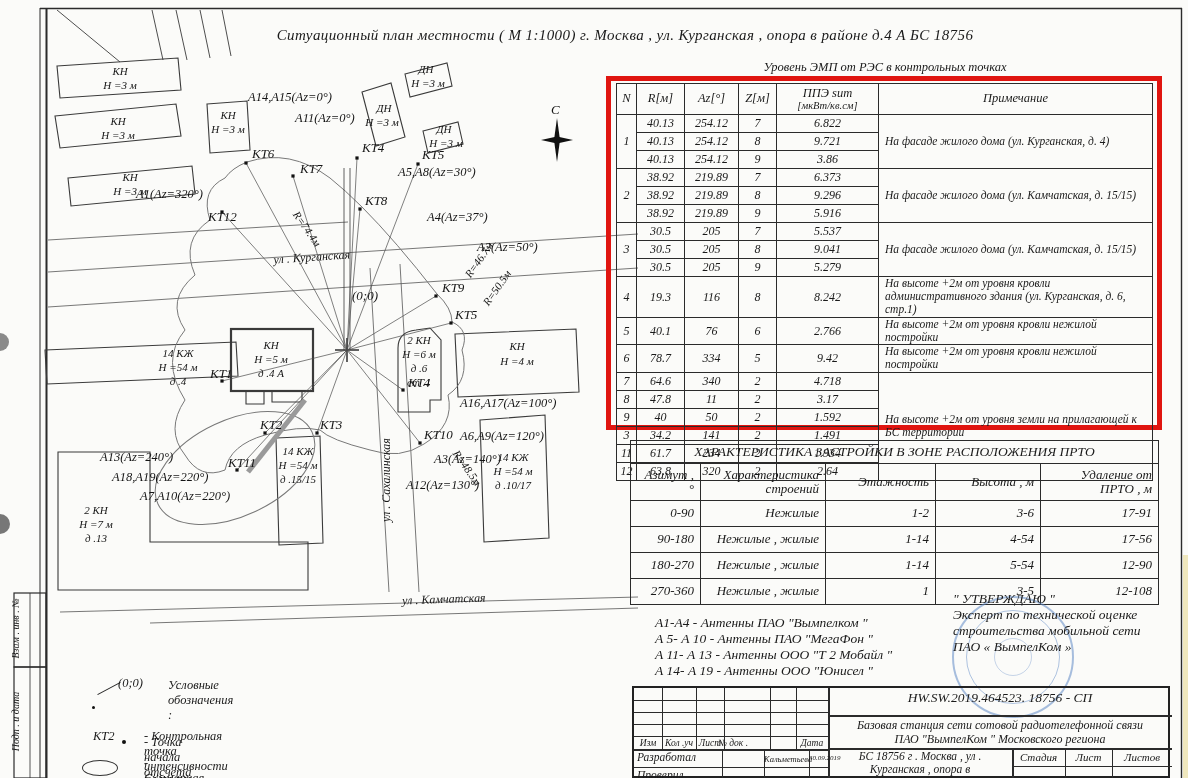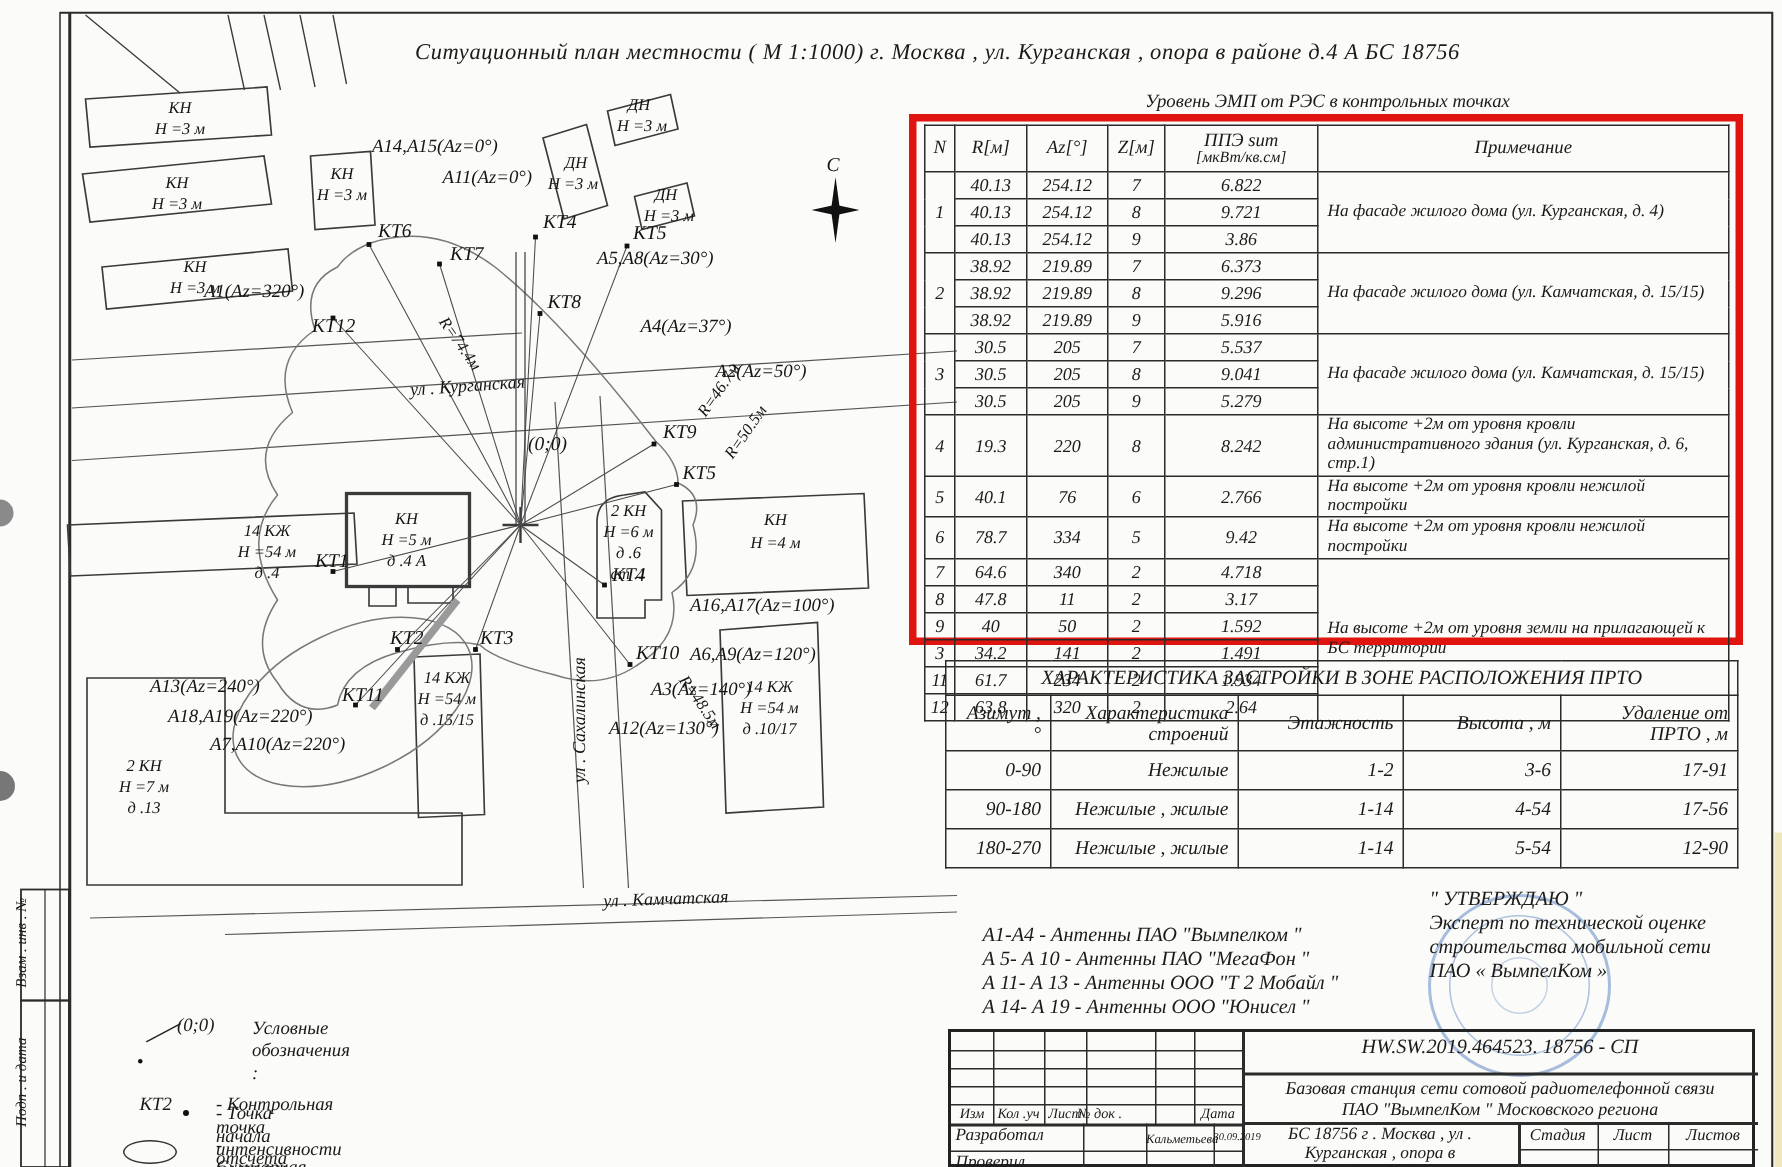--- a/index.html
+++ b/index.html
@@ -311,21 +311,21 @@
         </tr>
         <tr>
           <td>30.5</td>
           <td>205</td>
           <td>9</td>
           <td>5.279</td>
         </tr>
         <tr class="tall">
           <td rowspan="1">4</td>
           <td>19.3</td>
-          <td>220</td>
+          <td>116</td>
           <td>8</td>
           <td>8.242</td>
           <td class="note" rowspan="1">На высоте +2м от уровня кровли административного здания (ул. Курганская, д. 6, стр.1)</td>
         </tr>
         <tr>
           <td rowspan="1">5</td>
           <td>40.1</td>
           <td>76</td>
           <td>6</td>
           <td>2.766</td>
@@ -418,20 +418,27 @@
           <td>4-54</td>
           <td>17-56</td>
         </tr>
         <tr>
           <td>180-270</td>
           <td>Нежилые , жилые</td>
           <td>1-14</td>
           <td>5-54</td>
           <td>12-90</td>
         </tr>
+        <tr>
+          <td>270-360</td>
+          <td>Нежилые , жилые</td>
+          <td>1</td>
+          <td>3-5</td>
+          <td>12-108</td>
+        </tr>
       </tbody>
   </table>
 
   <div class="abs ant-legend" id="ant-legend">
       <div>А1-А4 -  Антенны ПАО  "Вымпелком "</div>
       <div>А 5- А 10 -  Антенны ПАО  "МегаФон "</div>
       <div>А 11- А 13 -  Антенны ООО  "Т 2 Мобайл "</div>
       <div>А 14- А 19 -  Антенны ООО  "Юнисел "</div>
     </div>
 

